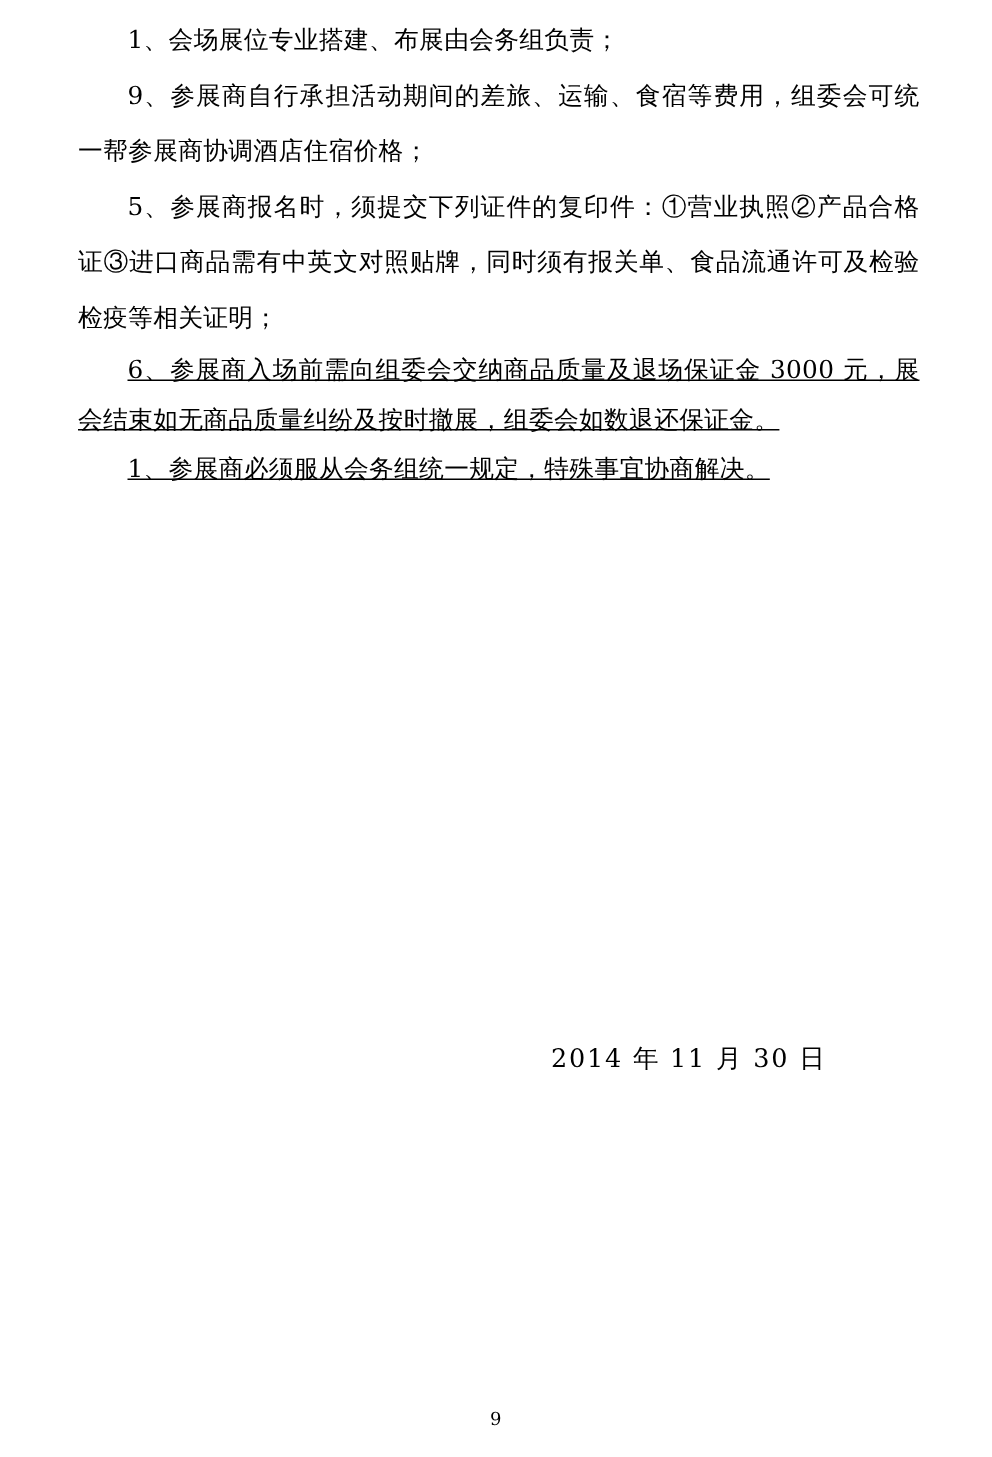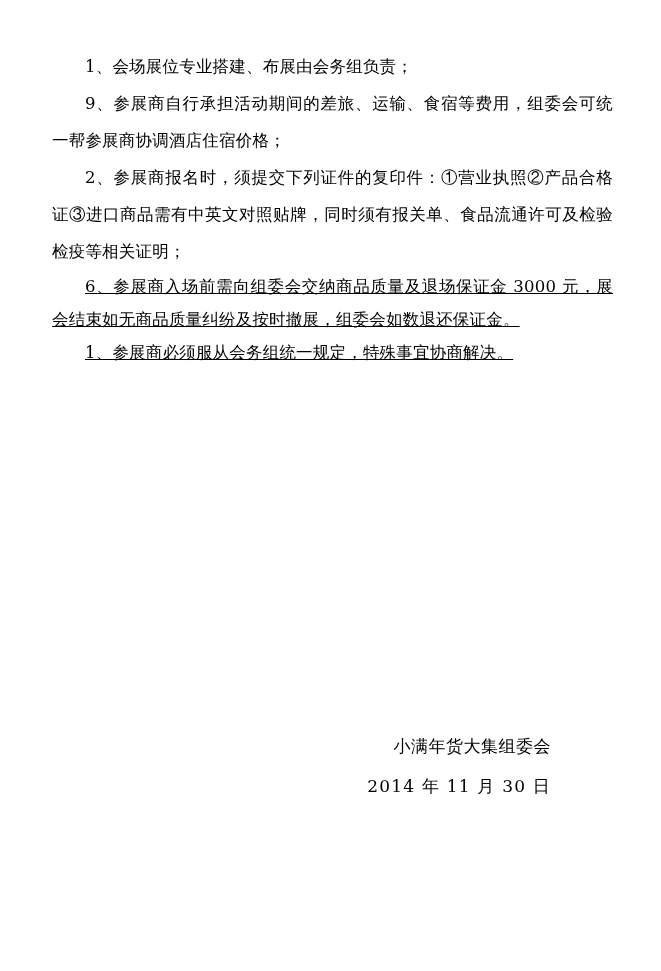--- a/index.html
+++ b/index.html
@@ -17,21 +17,20 @@
   }
   .page {
     position: relative;
     width: 661px;
     height: 971px;
     box-sizing: border-box;
     padding: 0 48px 0 52px;
   }
   .body-text {
     padding-top: 8px;
-    margin-top: 40px;
   }
   .para {
     font-size: 16.5px;
     line-height: 37px;
     text-align: justify;
     text-justify: inter-ideograph;
     margin: 0;
     text-indent: 2em;
     letter-spacing: 0.2px;
   }
@@ -67,25 +66,24 @@
   }
 </style>
 </head>
 <body>
 
 <div class="page">
 
   <div class="body-text">
     <p class="para">1、会场展位专业搭建、布展由会务组负责；</p>
     <p class="para">9、参展商自行承担活动期间的差旅、运输、食宿等费用，组委会可统一帮参展商协调酒店住宿价格；</p>
-    <p class="para">2、参展商报名时，须提交下列证件的复印件：①营业执照②产品合格证③进口商品需有中英文对照贴牌，同时须有报关单、食品流通许可及检验检疫等相关证明；</p>
+    <p class="para">5、参展商报名时，须提交下列证件的复印件：①营业执照②产品合格证③进口商品需有中英文对照贴牌，同时须有报关单、食品流通许可及检验检疫等相关证明；</p>
     <p class="para tight">6、参展商入场前需向组委会交纳商品质量及退场保证金 3000 元，展会结束如无商品质量纠纷及按时撤展，组委会如数退还保证金。</p>
     <p class="para tight">1、参展商必须服从会务组统一规定，特殊事宜协商解决。</p>
   </div>
 
   <div class="signature-block">
-    <div class="sig-line">小满年货大集组委会</div>
     <div class="sig-line date">2014 年 11 月 30 日</div>
   </div>
 
   <div class="page-number">9</div>
 
 </div>
 
 </body></html>

